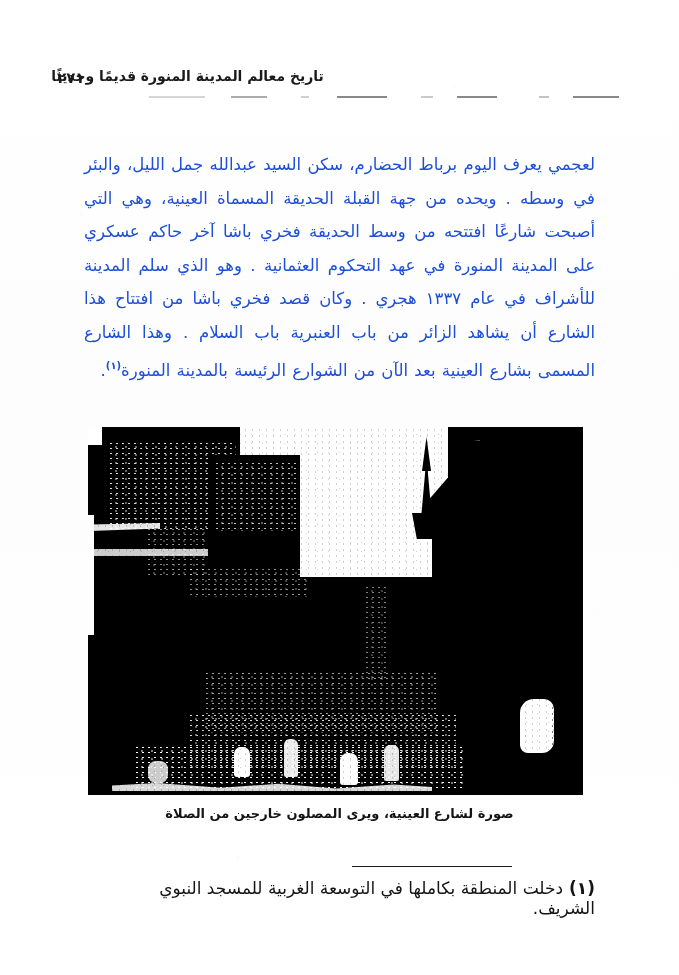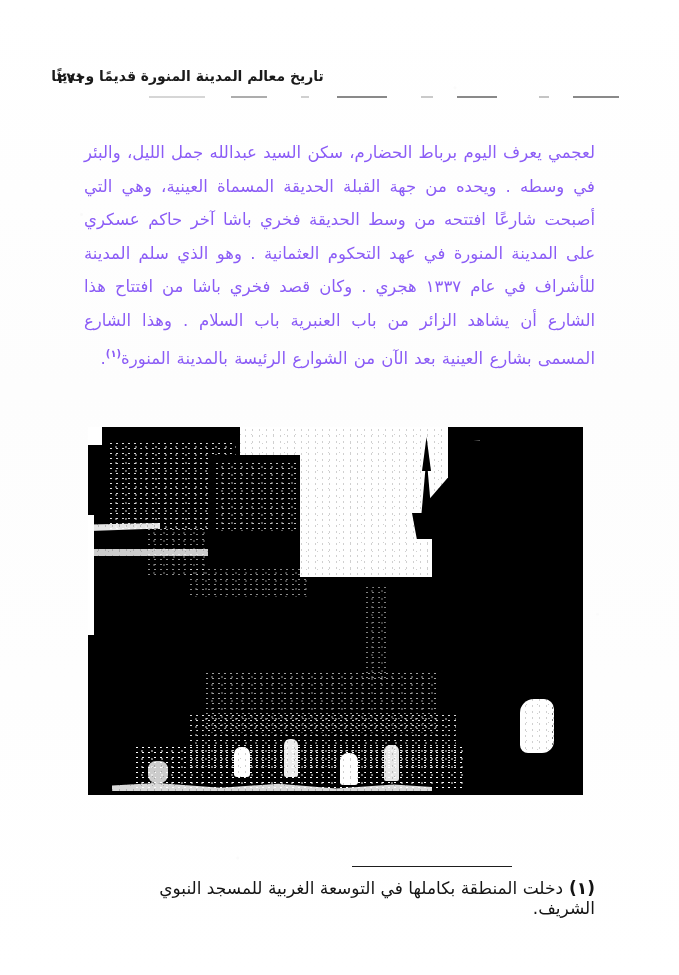--- a/index.html
+++ b/index.html
@@ -73,26 +73,26 @@
   #header-artifacts span {
     position: absolute;
     top: 0;
     height: 2px;
     background: #2a2a2a;
   }
 
   
   #body-text {
     position: absolute;
-    top: 136px;
+    top: 148px;
     right: 84px;
     left: 84px;
     font-size: 16.5px;
     line-height: 33.5px;
-    color: #8b5cf6;
+    color: #1d4ed8;
     text-align: justify;
     text-align-last: right;
     letter-spacing: 0.2px;
     word-spacing: 1px;
   }
   #body-text p {
     margin: 0;
     text-indent: 0;
   }
   .fn-ref {
@@ -278,19 +278,20 @@
       <div class="wht" style="left:24px;top:356px;width:320px;height:8px;opacity:.85;
                   clip-path:polygon(0% 30%,14% 0%,34% 60%,52% 10%,70% 70%,88% 20%,100% 50%,100% 100%,0% 100%);"></div>
 
       <div class="speck-a" style="opacity:.18;"></div>
 
       <div class="wht" style="left:0px;top:88px;width:6px;height:120px;"></div>
       <div class="wht" style="left:0px;top:0px;width:14px;height:18px;"></div>
     </div>
   </div>
 
+  <div id="figure-caption">صورة لشارع العينية، ويرى المصلون خارجين من الصلاة</div>
 
   <div id="footnote-rule"></div>
   <div id="footnote">
     <span class="fn-num">(١)</span><span>دخلت المنطقة بكاملها في التوسعة الغربية للمسجد النبوي الشريف.</span>
   </div>
 
 </div>
 
 </body></html>

